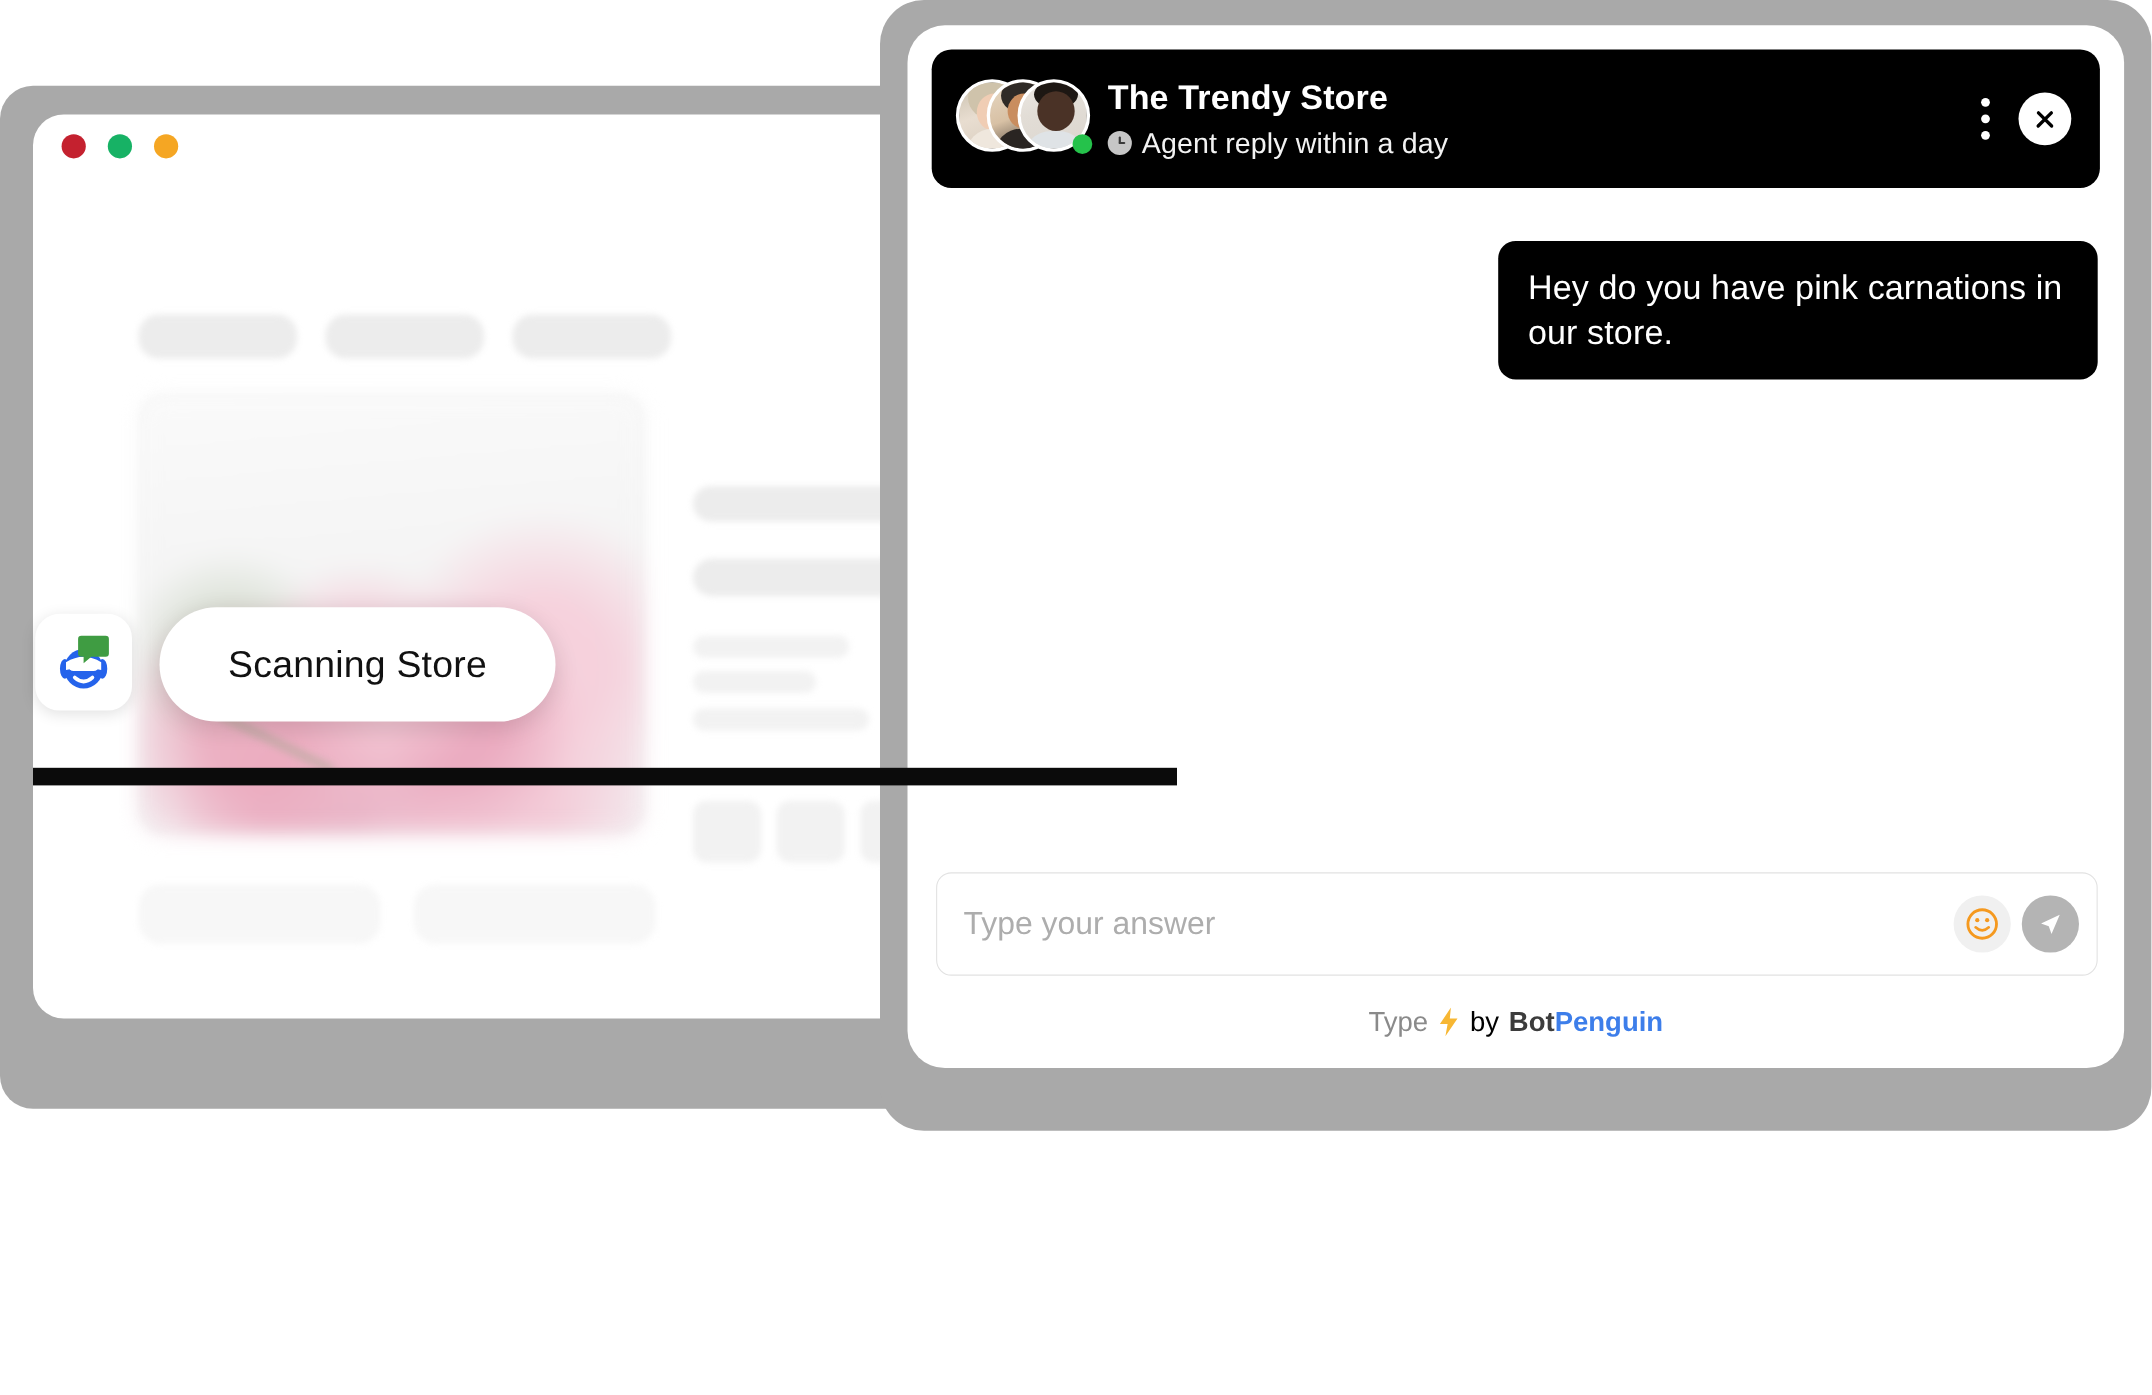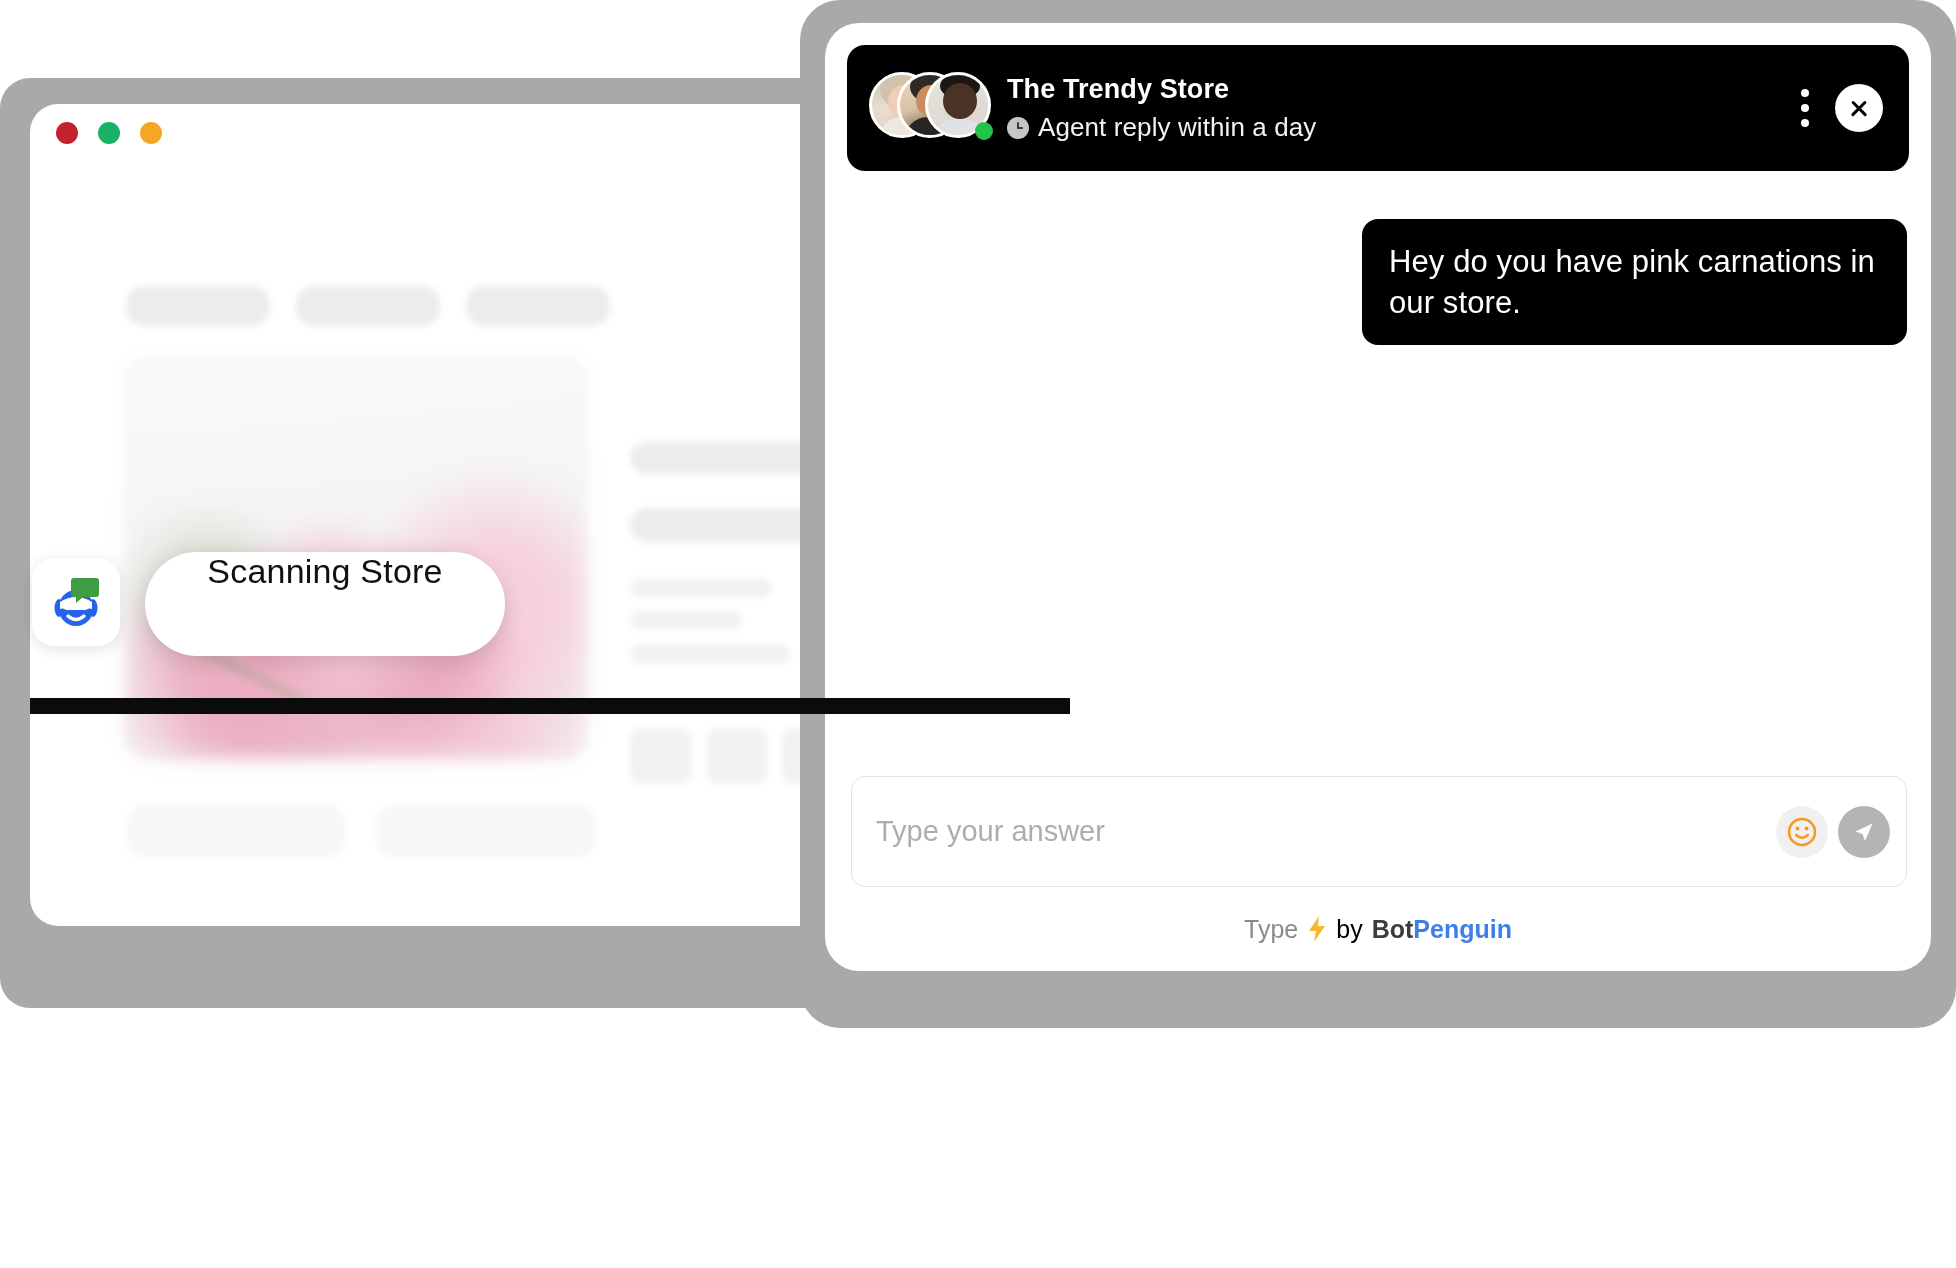--- a/index.html
+++ b/index.html
@@ -100,21 +100,21 @@
 
   
   #scanning-pill {
     position: absolute;
     left: 145px; top: 552px;
     width: 360px; height: 104px;
     background: #ffffff;
     border-radius: 52px;
     box-shadow: 0 6px 22px rgba(0,0,0,.13);
     z-index: 11;
-    display: flex; align-items: flex-start; justify-content: center;
+    display: flex; align-items: center; justify-content: center;
   }
   #scanning-pill-label {
     font-size: 34px;
     color: #111111;
     letter-spacing: .2px;
     white-space: nowrap;
   }
 
   
   #chat-shadow {
@@ -165,21 +165,21 @@
   #a3-hair { left: 12px; top: -2px; width: 40px; height: 26px; background: #1d1713; }
   #a3-face { left: 15px; top: 8px; width: 34px; height: 36px; background: #4a3226; border-radius: 50%; position:absolute; }
   #a3-body { left: 2px; top: 44px; width: 58px; height: 26px; background: #dfe3e6; border-radius: 26px 26px 0 0; position:absolute; }
   #online-dot {
     position: absolute; left: 106px; top: 50px;
     width: 18px; height: 18px; border-radius: 50%;
     background: #25c24b; z-index: 5;
   }
   #header-text { flex: 1 1 auto; margin-left: 8px; min-width: 0; }
   #store-title {
-    color: #ffffff; font-size: 27px; font-weight: bold;
+    color: #ffffff; font-size: 31px; font-weight: bold;
     letter-spacing: .1px; line-height: 1.2;
   }
   #status-row { display: flex; align-items: center; gap: 9px; margin-top: 7px; }
   #clock-icon {
     width: 22px; height: 22px; border-radius: 50%;
     background: #c6c6c6; position: relative; flex: 0 0 auto;
   }
   #clock-icon::before, #clock-icon::after {
     content: ""; position: absolute; background: #3a3a3a; border-radius: 2px;
   }
@@ -227,21 +227,21 @@
     align-self: flex-start;
     background: #f2f2f2; color: #1a1a1a;
     border-radius: 16px;
     margin-top: 40px;
     max-width: 530px;
   }
 
   
   #composer-wrap { flex: 0 0 auto; padding: 0 24px 0 26px; }
   #composer {
-    height: 111px;
+    height: 94px;
     border: 1.6px solid #e2e2e2;
     border-radius: 14px;
     display: flex; align-items: center;
     padding: 0 16px 0 24px;
     background: #ffffff;
   }
   #message-input {
     flex: 1 1 auto; border: none; outline: none;
     font-family: "Liberation Sans", sans-serif;
     font-size: 29px; color: #1a1a1a;

